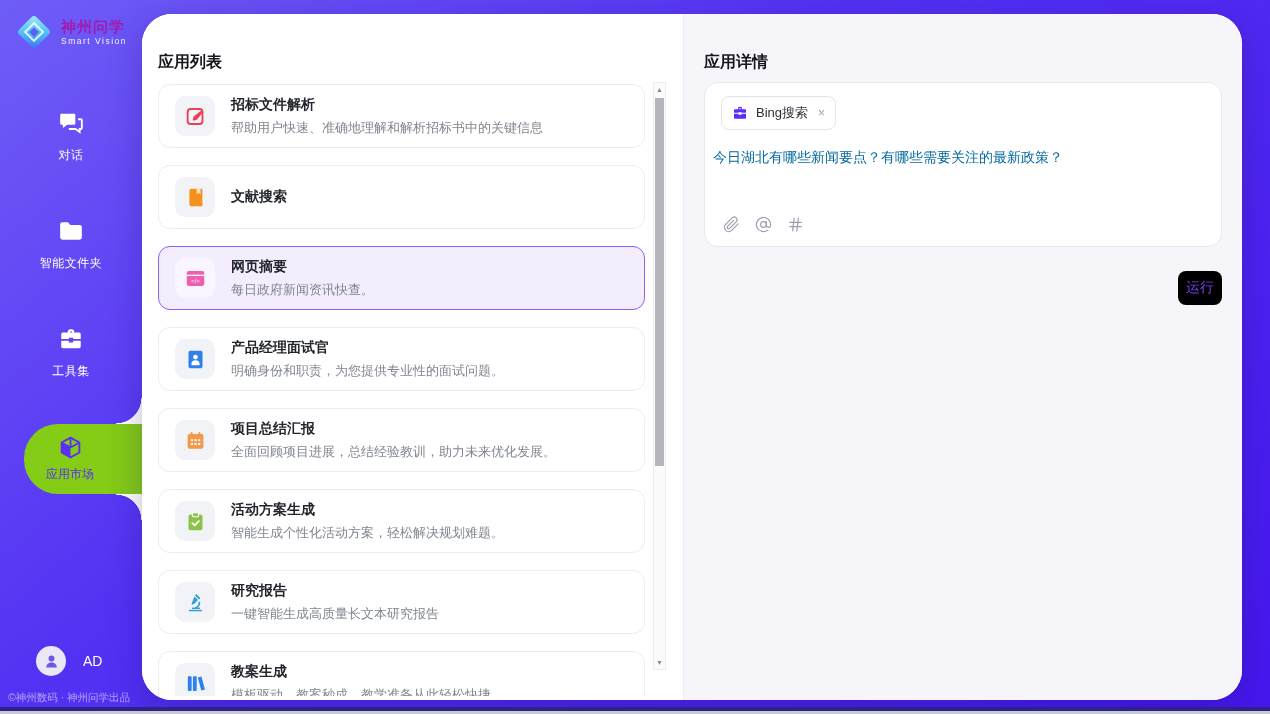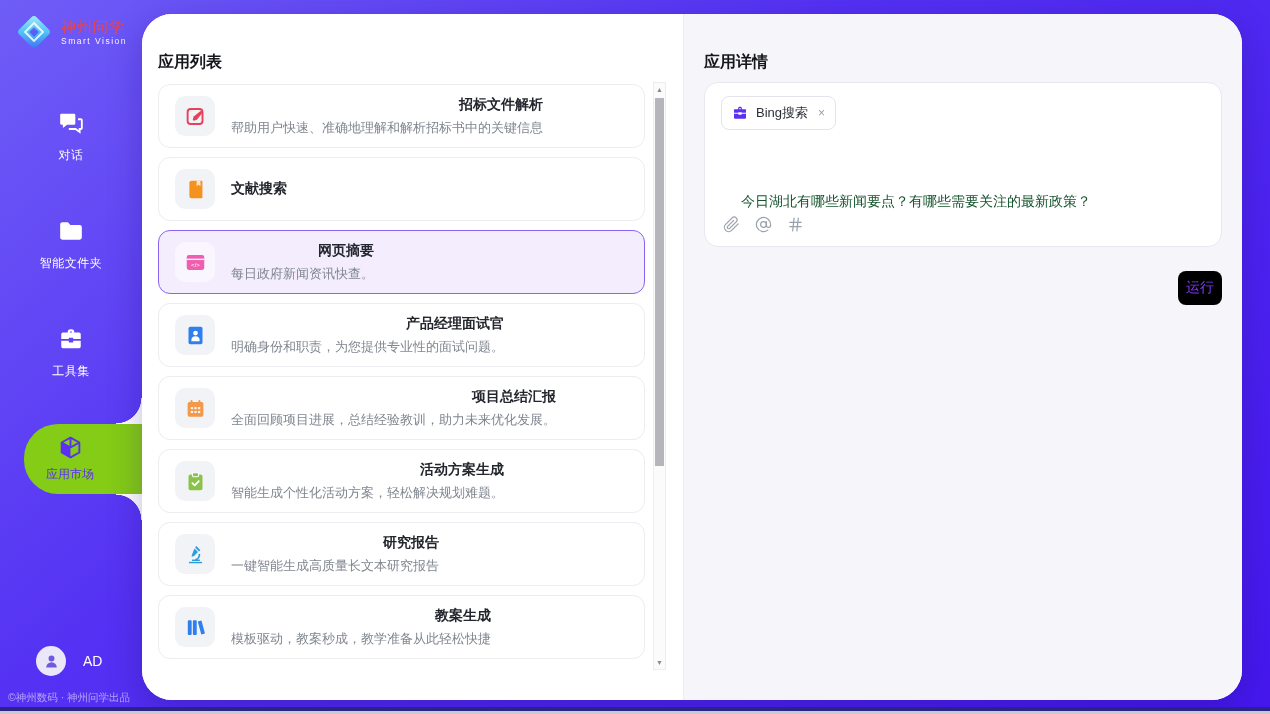--- a/index.html
+++ b/index.html
@@ -11,21 +11,21 @@
   }
   .ic{width:1em;height:1em;display:block;}
   
   .edge-dark{position:absolute;left:0;right:0;bottom:3px;height:4px;background:#2c2386;}
   .edge-gray{position:absolute;left:0;right:0;bottom:0;height:3px;background:#c9c9d2;}
 
   
   .sidebar{position:absolute;left:0;top:0;width:142px;height:714px;}
   .brand{position:absolute;left:14px;top:12px;display:flex;align-items:center;gap:7px;}
   .brand .logo{font-size:40px;color:#fff;}
-  .brand-name{font-size:15px;font-weight:normal;color:#ef4444;letter-spacing:1px;line-height:17px;}
+  .brand-name{font-size:15px;font-weight:bold;color:#a21caf;letter-spacing:1px;line-height:17px;}
   .brand-sub{font-size:8.5px;color:rgba(255,255,255,.95);letter-spacing:1.5px;}
   .nav{position:absolute;left:0;width:142px;text-align:center;color:#fff;cursor:pointer;}
   .nav .nav-ic{font-size:26px;display:inline-block;}
   .nav .nav-label{display:block;font-size:12px;margin-top:7px;letter-spacing:.5px;}
   .nav .u{}
   .nav0{top:110px}.nav1{top:218px}.nav2{top:326px}.nav4{top:542px}
   .bump{
     position:absolute;left:24px;top:424px;width:118px;height:70px;background:#84cc16;
     border-radius:34px 0 0 34px;display:flex;flex-direction:column;align-items:center;
     justify-content:center;padding-right:26px;box-sizing:border-box;color:#5b2ff5;cursor:pointer;
@@ -44,21 +44,21 @@
 
   
   .content{position:absolute;left:142px;top:14px;width:1100px;height:686px;border-radius:30px;
     background:#fff;display:flex;overflow:hidden;box-shadow:0 10px 34px rgba(30,12,110,.28);}
   .panel-title{font-size:16px;font-weight:bold;color:#15171c;}
 
   
   .list-panel{width:541px;position:relative;background:#fff;flex:none;}
   .list-panel .panel-title{position:absolute;left:16px;top:38px;}
   .list-scroll{position:absolute;left:16px;right:38px;top:70px;bottom:4px;overflow:hidden;
-    display:flex;flex-direction:column;gap:9px;text-align:right;}
+    display:flex;flex-direction:column;gap:17px;}
   .app-item{flex:none;height:62px;border:1px solid #ececf1;border-radius:12px;background:#fff;
     display:flex;align-items:center;gap:16px;padding:0 14px 0 16px;cursor:pointer;}
   .app-item.selected{background:#f3edfe;border-color:#8a63f2;}
   .tile{width:40px;height:40px;border-radius:10px;background:#f2f3f6;display:flex;
     align-items:center;justify-content:center;font-size:21px;flex:none;}
   .app-item.selected .tile{background:#f9f6ff;}
   .app-texts{min-width:0;}
   .app-name{font-size:14px;font-weight:bold;color:#23262c;}
   .app-desc{font-size:13px;color:#80868f;margin-top:5px;white-space:nowrap;overflow:hidden;}
   .scrollbar{position:absolute;right:17px;top:68px;bottom:30px;width:13px;background:#fbfbfc;
@@ -70,22 +70,22 @@
   
   .detail-panel{flex:1;background:#f6f6fa;border-left:1px solid #ececf2;position:relative;}
   .detail-panel .panel-title{position:absolute;left:20px;top:38px;}
   .detail-card{position:absolute;left:20px;right:20px;top:68px;height:163px;background:#fff;
     border:1px solid #e7e7ef;border-radius:14px;}
   .tool-tag{position:absolute;left:16px;top:13px;display:inline-flex;align-items:center;gap:8px;
     padding:7px 10px;border:1px solid #e3e3eb;border-radius:8px;background:#fff;font-size:13px;
     color:#2b2f36;cursor:pointer;}
   .tool-tag .tag-ic{font-size:16px;color:#5b2ff5;}
   .tag-x{color:#9aa0a9;font-size:12px;margin-left:2px;cursor:pointer;}
-  .prompt{position:absolute;left:36px;right:18px;top:64px;font-size:14px;color:#14532d;
-    line-height:20px;cursor:text;margin-top:44px;}
+  .prompt{position:absolute;left:8px;right:18px;top:64px;font-size:14px;color:#0369a1;
+    line-height:20px;cursor:text;}
   .card-tools{position:absolute;left:18px;bottom:13px;display:flex;gap:15px;color:#9aa1ad;}
   .card-tools .tool{font-size:17px;cursor:pointer;}
   .run-btn{position:absolute;right:20px;top:257px;background:#000000;color:#7b3df0;font-size:14px;
     padding:8px 8px;border-radius:8px;border:none;cursor:pointer;font-family:inherit;}
 </style>
 </head>
 <body>
 
 <svg width="0" height="0" style="position:absolute">
   <defs>

